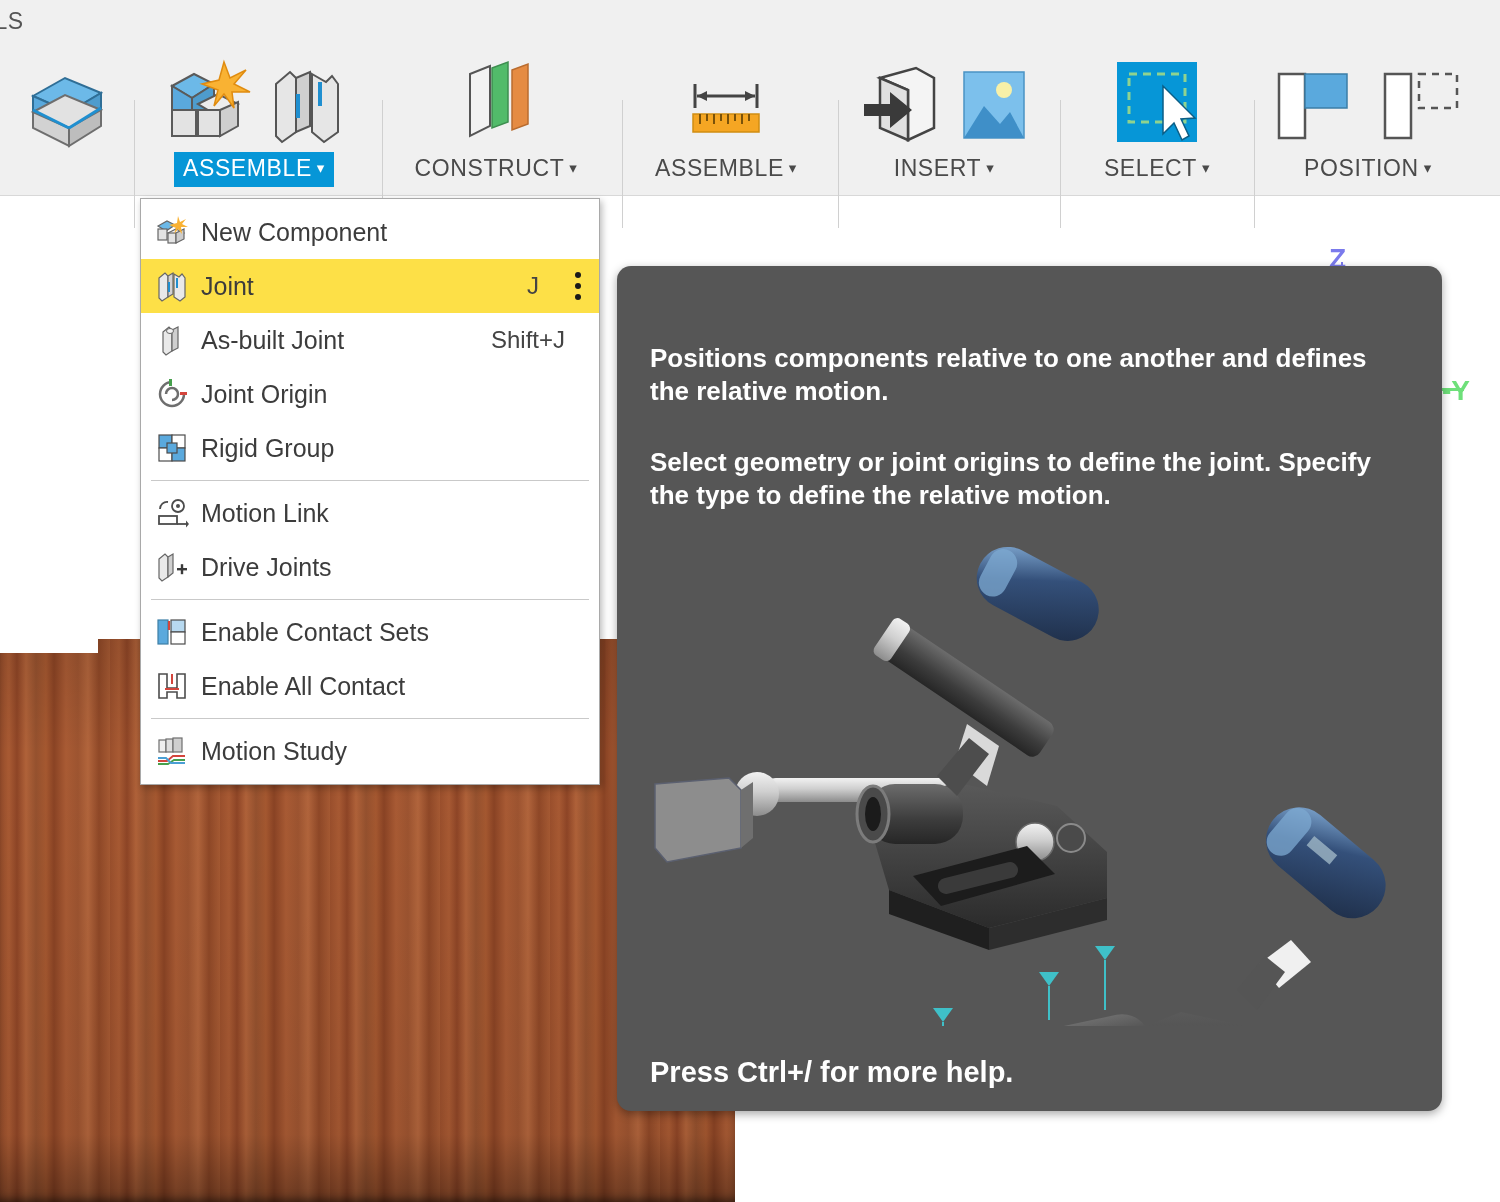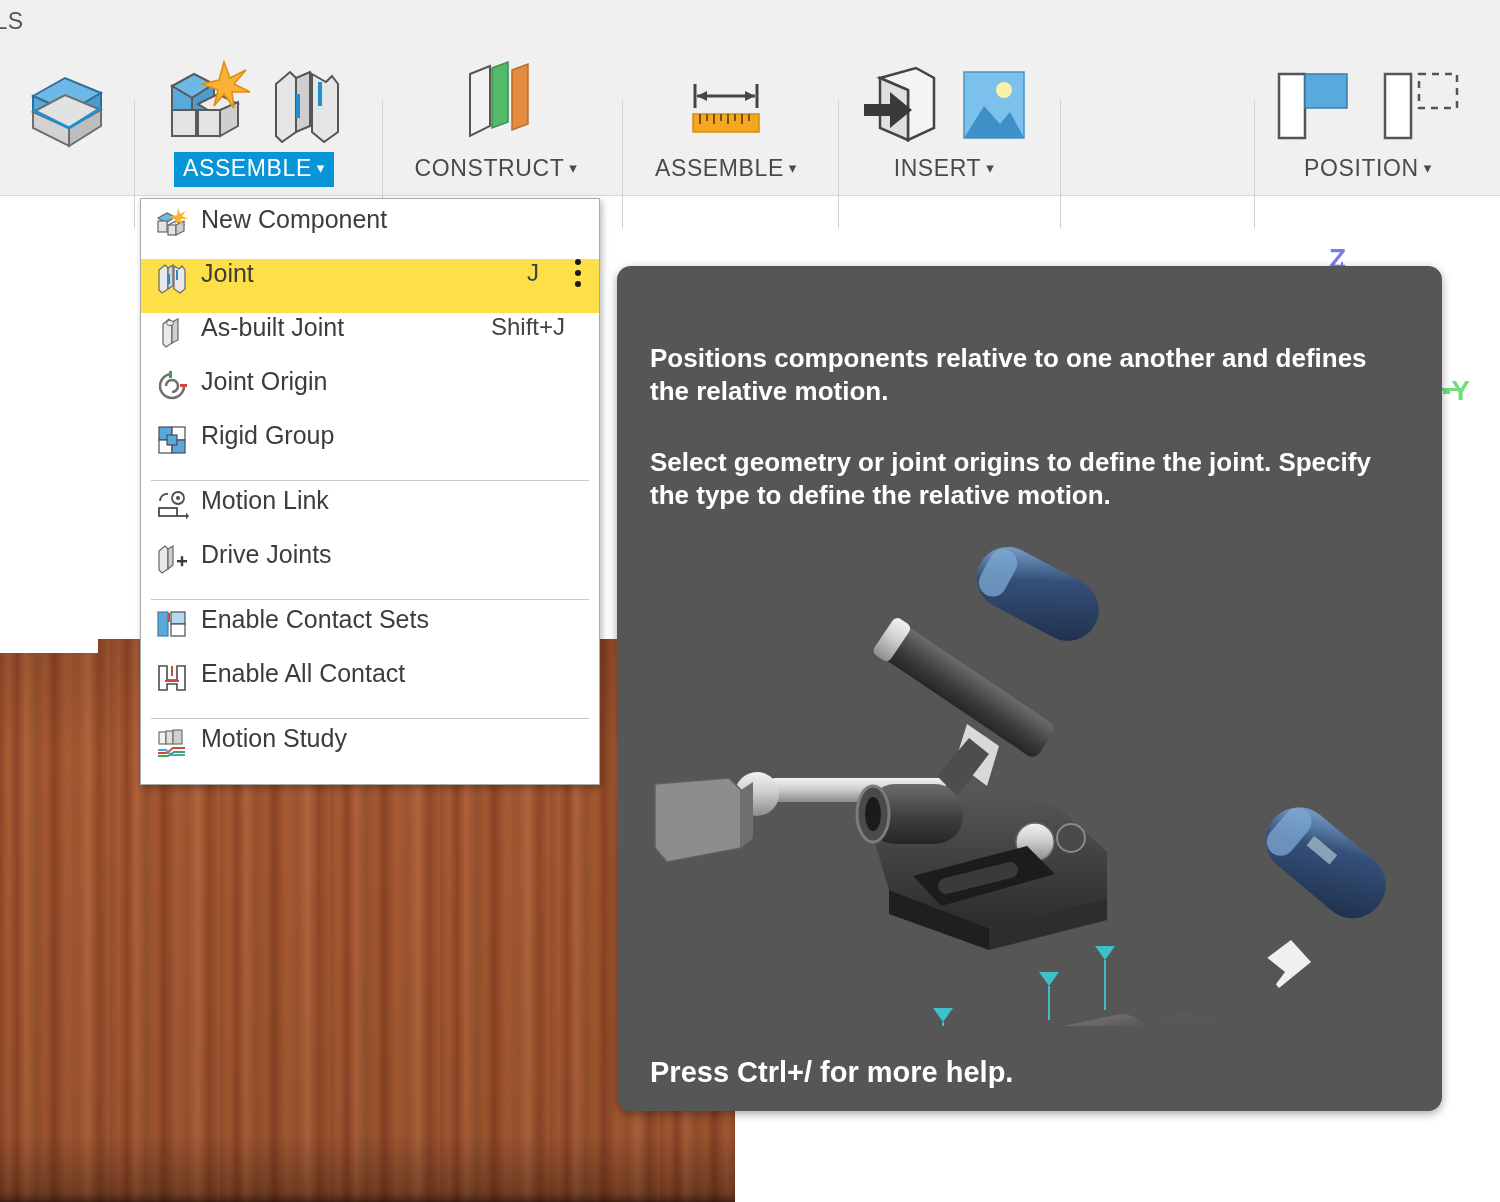--- a/index.html
+++ b/index.html
@@ -77,21 +77,21 @@
     position: absolute; left: 140px; top: 198px;
     width: 460px;
     background: #ffffff;
     border: 1px solid #a9a9a9;
     box-shadow: 2px 3px 7px rgba(0,0,0,0.28);
     padding: 6px 0 6px 0;
     z-index: 40;
   }
   .mi {
     position: relative;
-    display: flex; align-items: flex-start;
+    display: flex; align-items: center;
     height: 54px;
     padding: 0 8px 0 10px;
     cursor: default;
   }
   .mi.sel { background: #fde047; }
   .mi-icon { width: 42px; height: 38px; flex: 0 0 42px; display:flex; align-items:center; justify-content:center; }
   .mi-label {
     flex: 1 1 auto;
     font-size: 25px; color: #3c3c3c;
     margin-left: 8px; white-space: nowrap;
@@ -287,20 +287,34 @@
             </svg>
           </span>
         </div>
         <div class="grp-label">
           <span>INSERT</span><span class="caret">▾</span>
         </div>
       </div>
 
       <div class="sep" style="left:1060px;"></div>
 
+      <div class="group" style="left:1074px;width:166px;">
+        <div class="grp-icons">
+          <span class="icon">
+            <svg width="88" height="92" viewBox="0 0 88 92">
+              <rect x="4" y="6" width="80" height="80" fill="#0696d7"></rect>
+              <rect x="16" y="18" width="56" height="48" fill="none" stroke="#8fd38f" stroke-width="3" stroke-dasharray="8 6"></rect>
+              <polygon points="50,30 50,78 61,67 69,84 76,80 68,63 82,62" fill="#ffffff" stroke="#0b5e86" stroke-width="1.5"></polygon>
+            </svg>
+          </span>
+        </div>
+        <div class="grp-label">
+          <span>SELECT</span><span class="caret">▾</span>
+        </div>
+      </div>
 
       <div class="sep" style="left:1254px;"></div>
 
       <div class="group" style="left:1268px;width:200px;">
         <div class="grp-icons">
           <span class="icon">
             <svg width="92" height="86" viewBox="0 0 92 86">
               <rect x="10" y="12" width="26" height="64" fill="#ffffff" stroke="#555" stroke-width="2.5"></rect>
               <rect x="36" y="12" width="42" height="34" fill="#5aa9dd" stroke="#3b7ea6" stroke-width="1.5"></rect>
             </svg>

